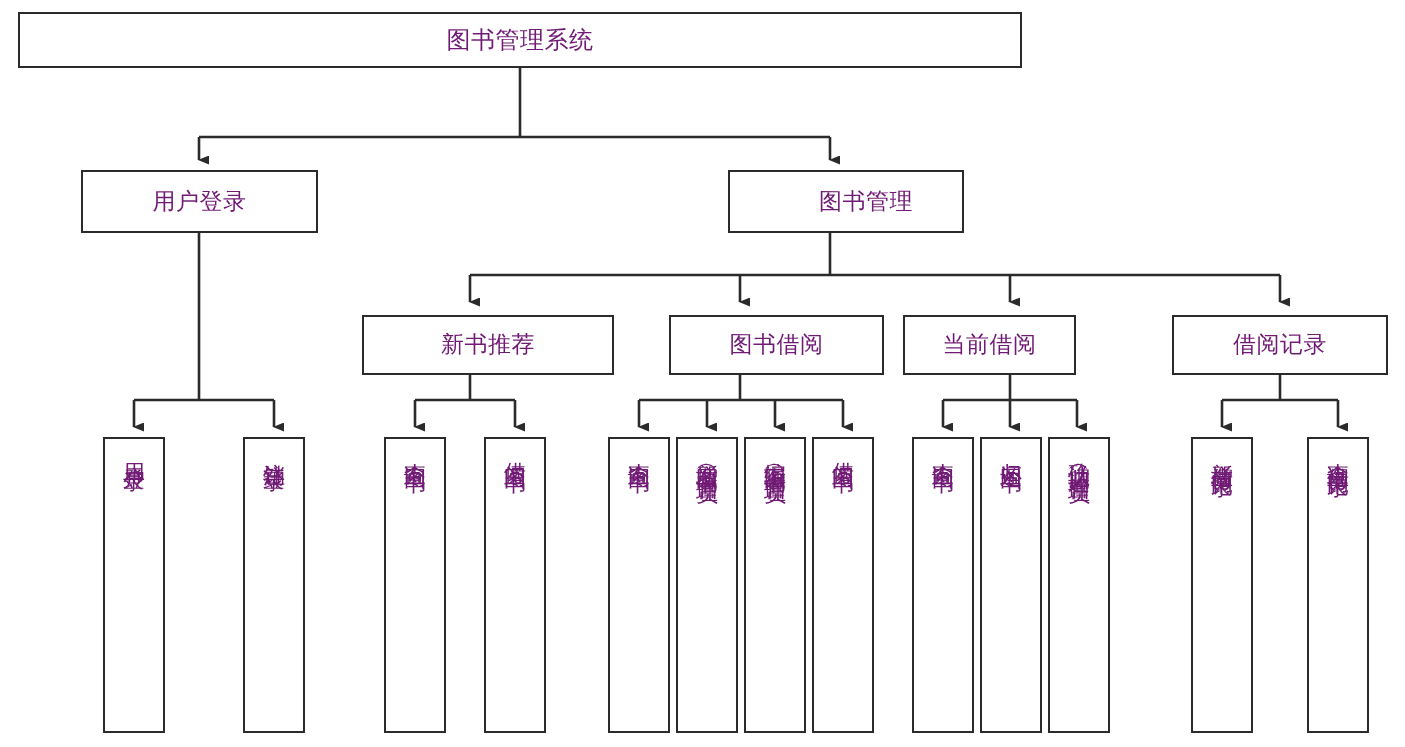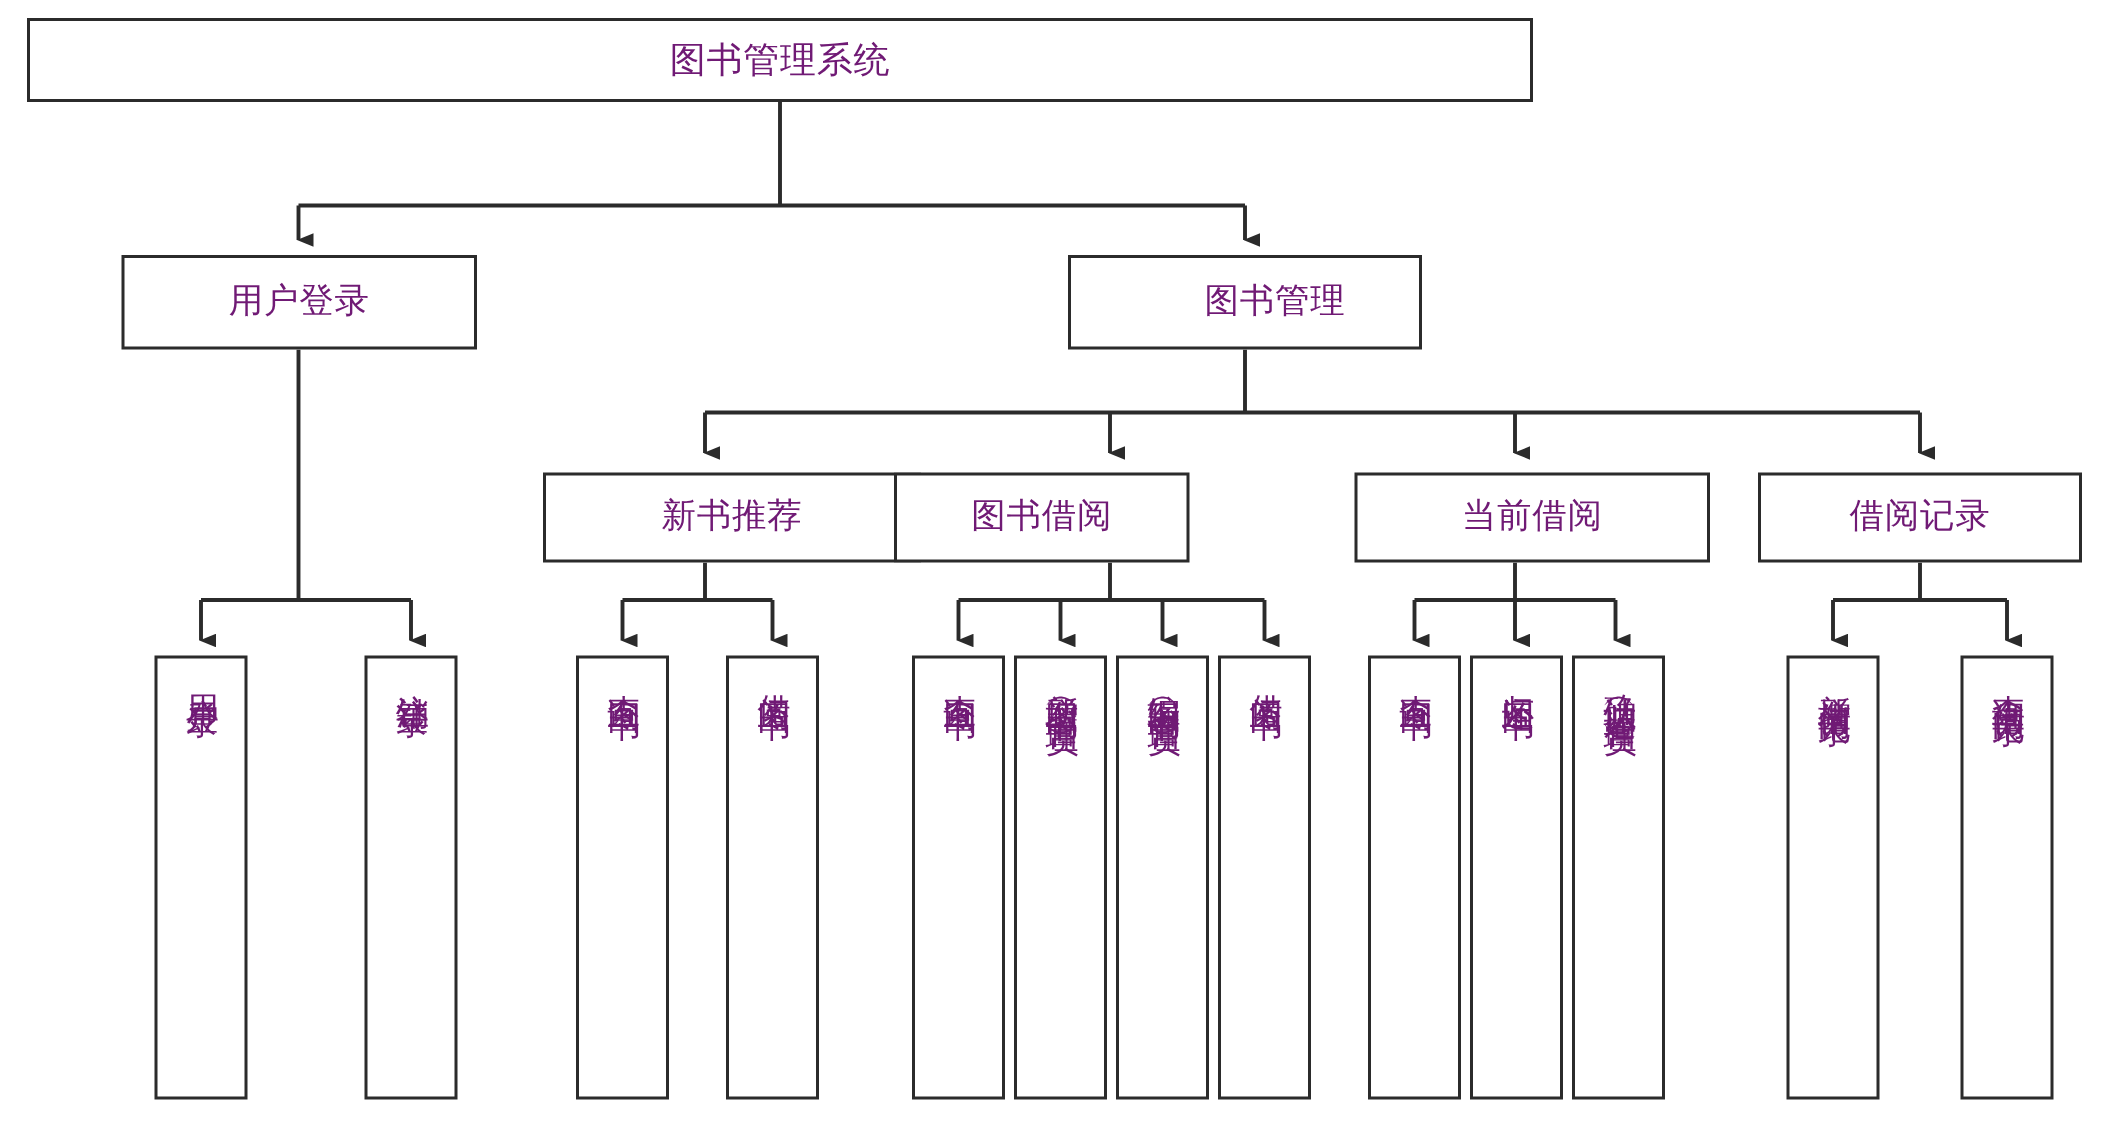--- a/index.html
+++ b/index.html
@@ -133,31 +133,31 @@
     </g>
   </svg>
 
   <div class="node horizontal root" style="left:18px; top:12px; width:1004px; height:56px;">
     <span class="node-label">图书管理系统</span>
   </div>
 
   <div class="node horizontal" style="left:81px; top:170px; width:237px; height:63px;">
     <span class="node-label">用户登录</span>
   </div>
-  <div class="node horizontal" style="left:712px; top:170px; width:236px; height:63px;padding-left:40px;">
+  <div class="node horizontal" style="left:728px; top:170px; width:236px; height:63px;padding-left:40px;">
     <span class="node-label">图书管理</span>
   </div>
 
   <div class="node horizontal" style="left:362px; top:315px; width:252px; height:60px;">
     <span class="node-label">新书推荐</span>
   </div>
-  <div class="node horizontal" style="left:596px; top:315px; width:197px; height:60px;">
+  <div class="node horizontal" style="left:669px; top:315px; width:215px; height:60px;">
     <span class="node-label">图书借阅</span>
   </div>
-  <div class="node horizontal" style="left:903px; top:315px; width:237px; height:60px;">
+  <div class="node horizontal" style="left:903px; top:315px; width:173px; height:60px;">
     <span class="node-label">当前借阅</span>
   </div>
   <div class="node horizontal" style="left:1172px; top:315px; width:216px; height:60px;">
     <span class="node-label">借阅记录</span>
   </div>
 
   <div class="node vertical" style="left:103px; top:437px; width:62px; height:296px;">
     <span class="node-label">用户登录</span>
   </div>
   <div class="node vertical" style="left:243px; top:437px; width:62px; height:296px;">

